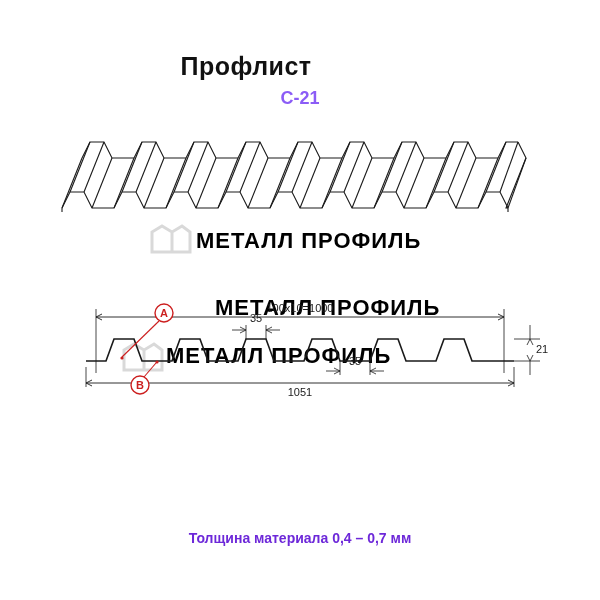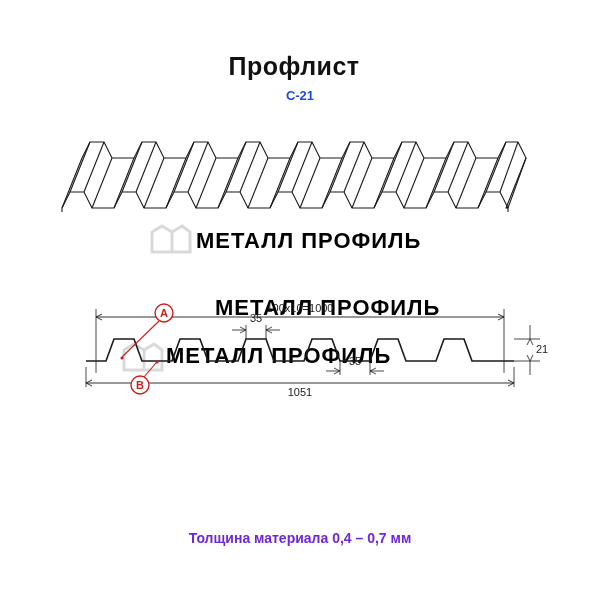--- a/index.html
+++ b/index.html
@@ -23,31 +23,30 @@
   .title {
     position: absolute;
     top: 52px;
     left: 0;
     width: 492px;
     text-align: center;
     font-size: 25px;
     font-weight: bold;
     letter-spacing: 0.5px;
     color: #111111;
-    padding-left: 48px;
   }
   .subtitle {
     position: absolute;
     top: 88px;
     left: 0;
     width: 600px;
     text-align: center;
-    font-size: 13px;
-    font-weight: bold;
-    color: #1d4ed8;
+    font-size: 18px;
+    font-weight: bold;
+    color: #8b5cf6;
   }
   .footer-note {
     position: absolute;
     top: 530px;
     left: 0;
     width: 600px;
     text-align: center;
     font-size: 14px;
     font-weight: bold;
     color: #6d28d9;

